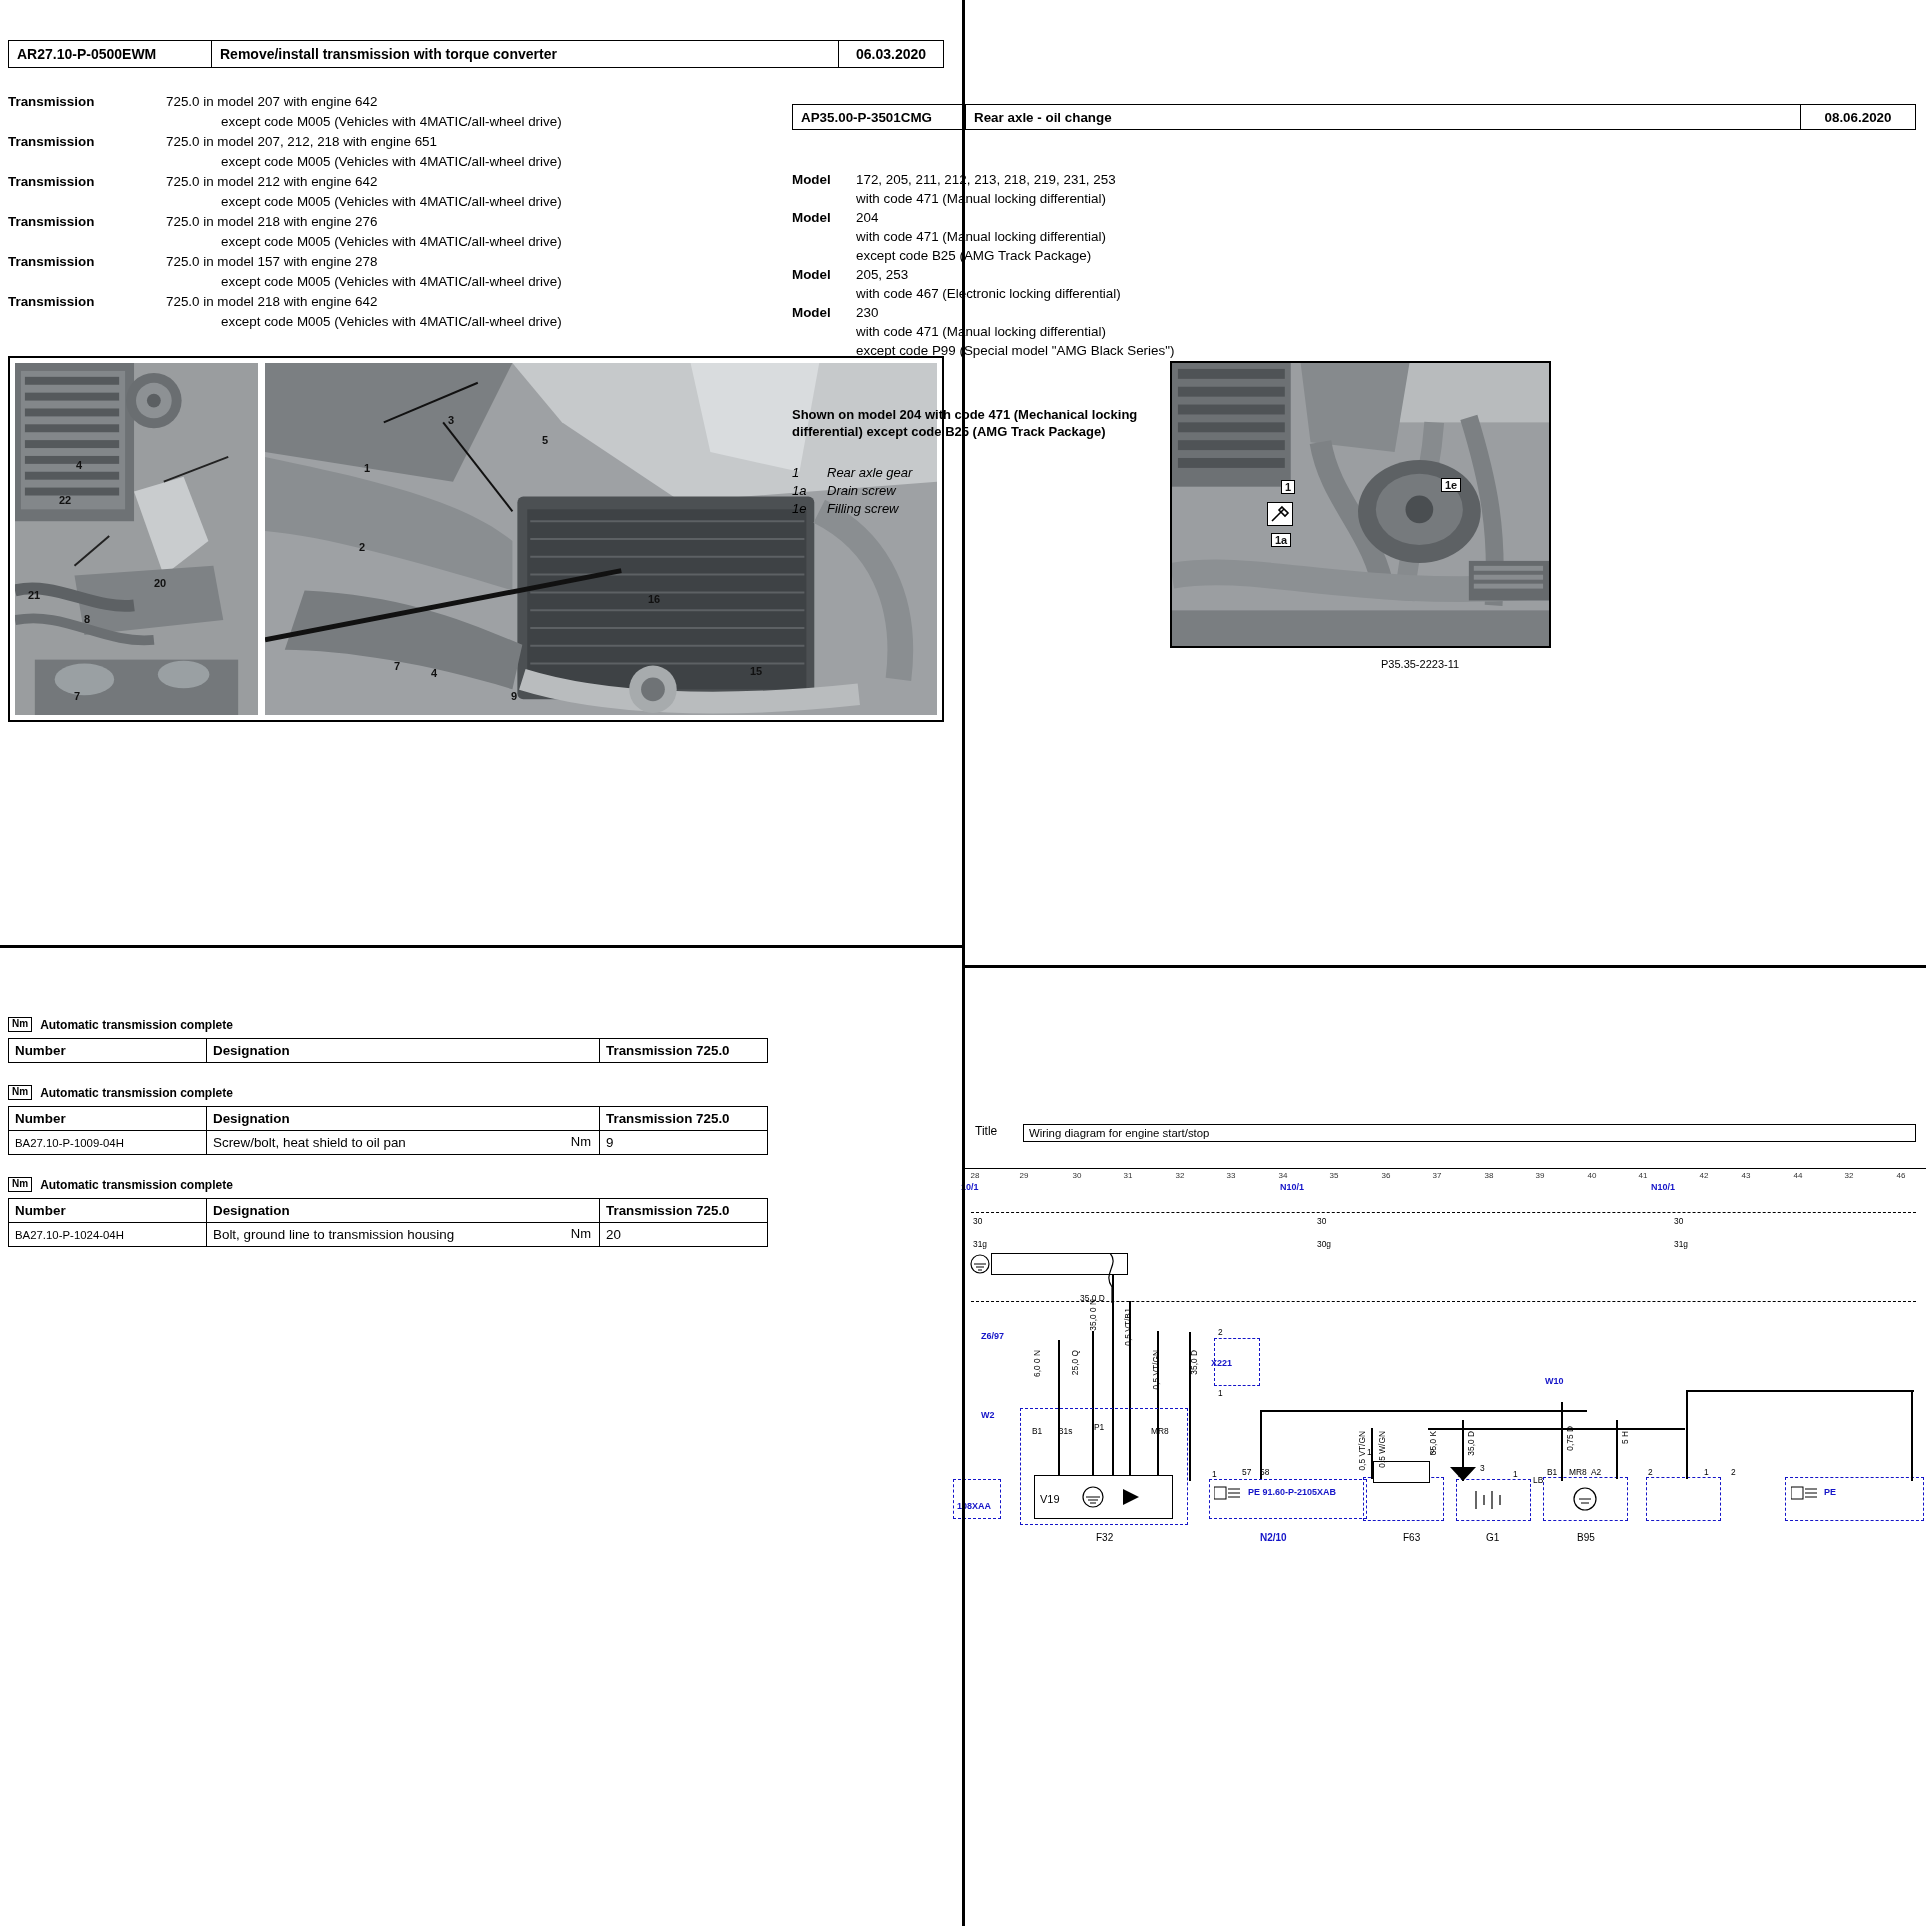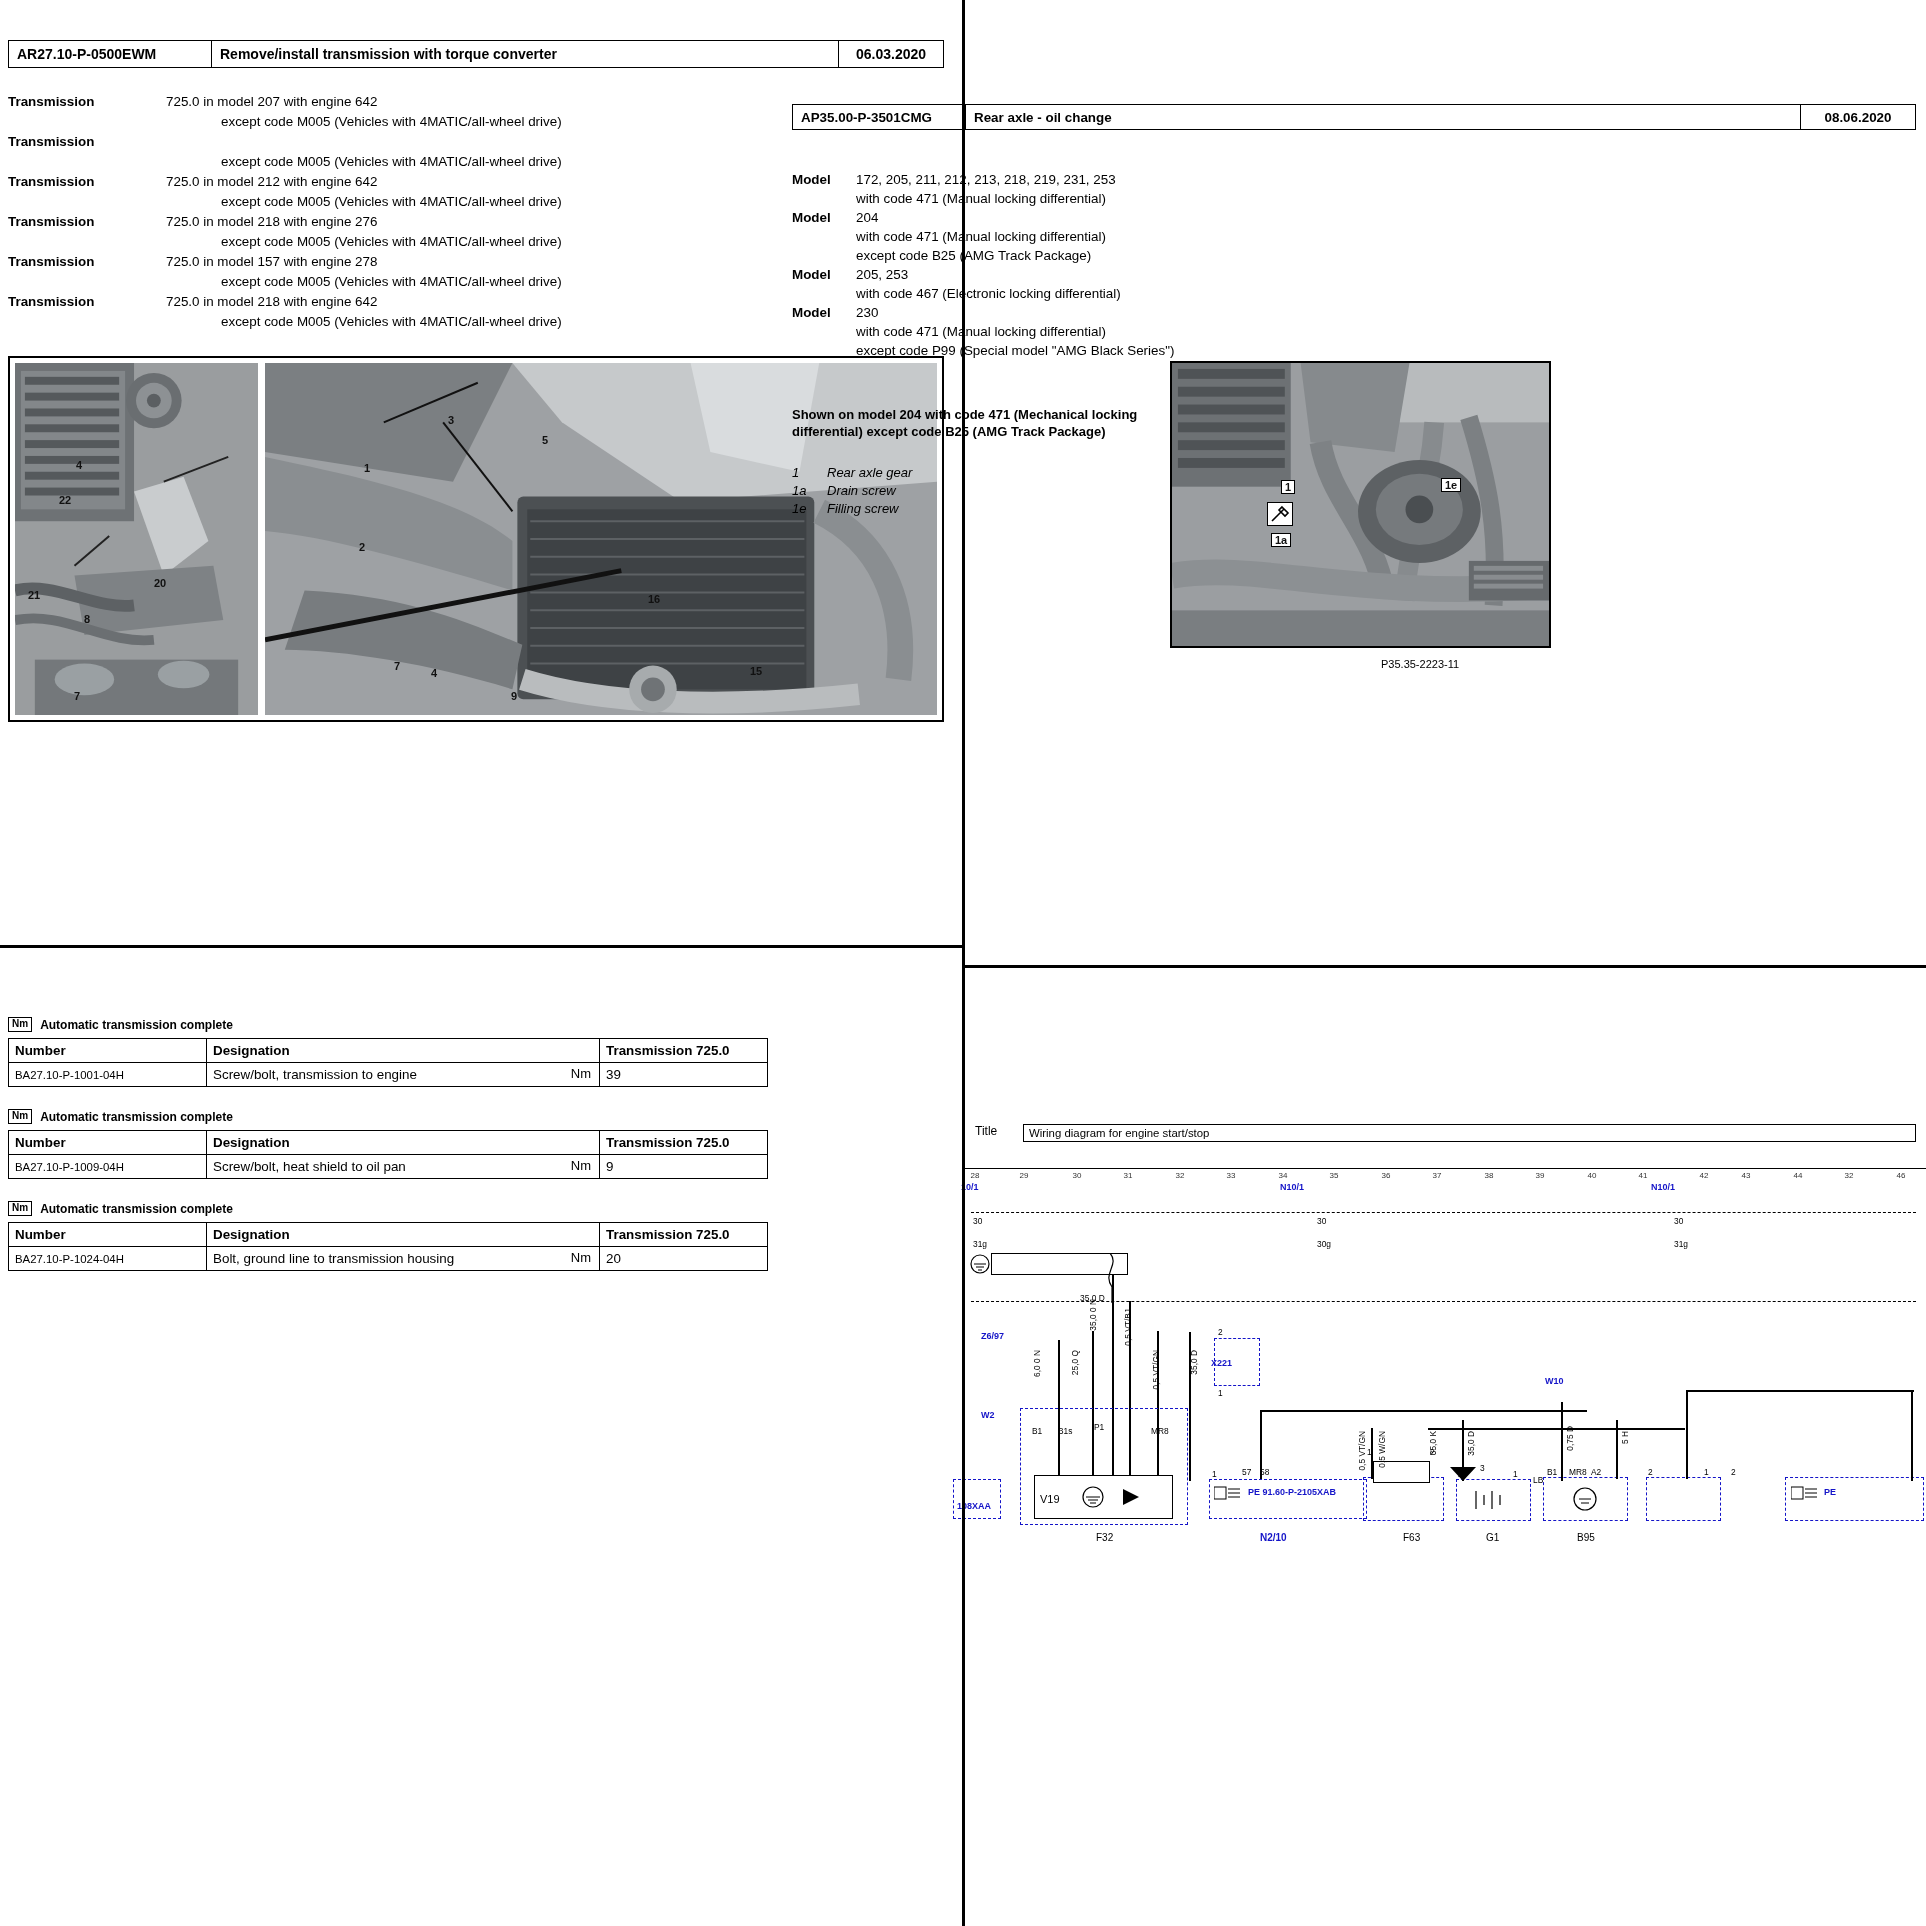--- a/index.html
+++ b/index.html
@@ -123,20 +123,21 @@
 
     <div class="trans-list">
       <div class="trans-row">
         <div class="lbl">Transmission</div>
         <div class="val">725.0 in model 207 with engine 642</div>
       </div>
       <div class="trans-sub">except code M005 (Vehicles with 4MATIC/all-wheel drive)</div>
 
       <div class="trans-row">
         <div class="lbl">Transmission</div>
+        <div class="val">725.0 in model 207, 212, 218 with engine 651</div>
       </div>
       <div class="trans-sub">except code M005 (Vehicles with 4MATIC/all-wheel drive)</div>
 
       <div class="trans-row">
         <div class="lbl">Transmission</div>
         <div class="val">725.0 in model 212 with engine 642</div>
       </div>
       <div class="trans-sub">except code M005 (Vehicles with 4MATIC/all-wheel drive)</div>
 
       <div class="trans-row">
@@ -342,28 +343,20 @@
     <span class="nm-badge">Nm</span>
     <span class="nm-title">Automatic transmission complete</span>
   </div>
   <table class="torque">
     <tbody>
         <tr>
       <th class="c-num">Number</th>
       <th>Designation</th>
       <th class="c-val">Transmission 725.0</th>
     </tr>
-    <tr>
-      <td class="c-num">BA27.10-P-1001-04H</td>
-      <td class="desig-cell">
-        <span>Screw/bolt, transmission to engine</span>
-        <span class="unit">Nm</span>
-      </td>
-      <td class="c-val">39</td>
-    </tr>
   </tbody>
     </table>
 
   <div class="nm-head">
     <span class="nm-badge">Nm</span>
     <span class="nm-title">Automatic transmission complete</span>
   </div>
   <table class="torque">
     <tbody>
         <tr>

